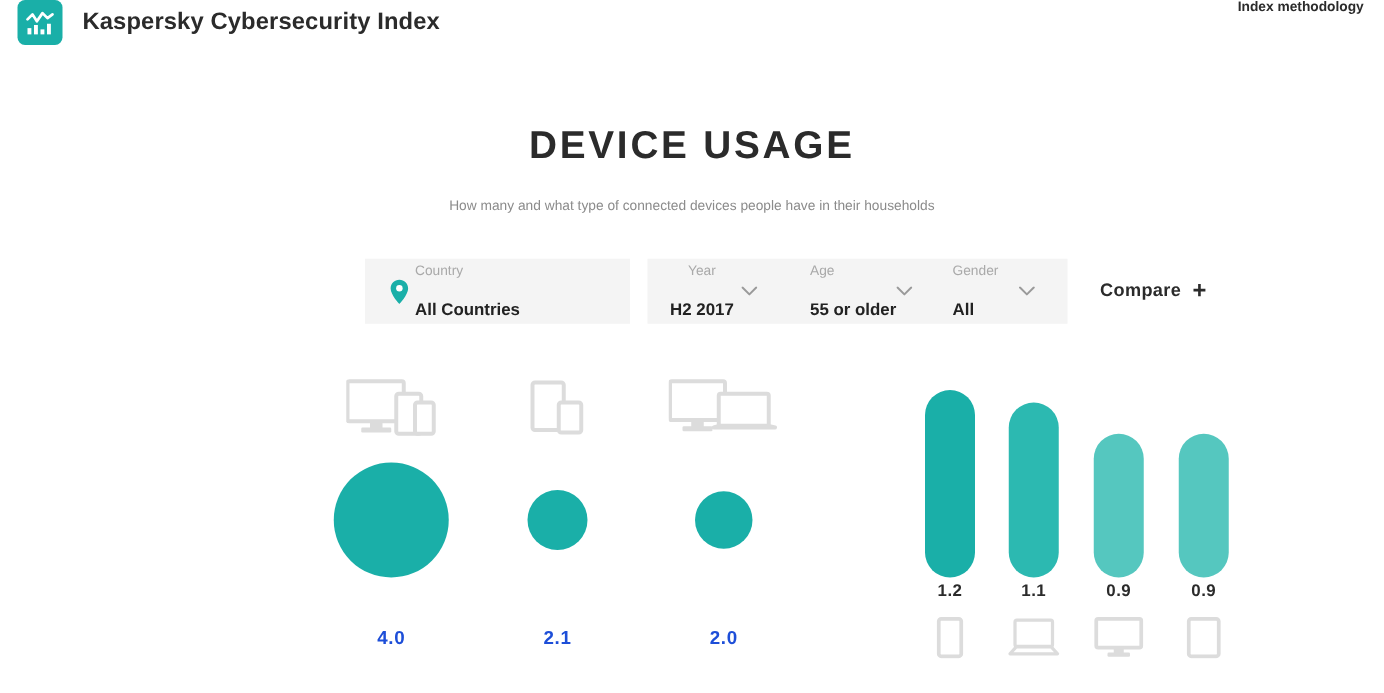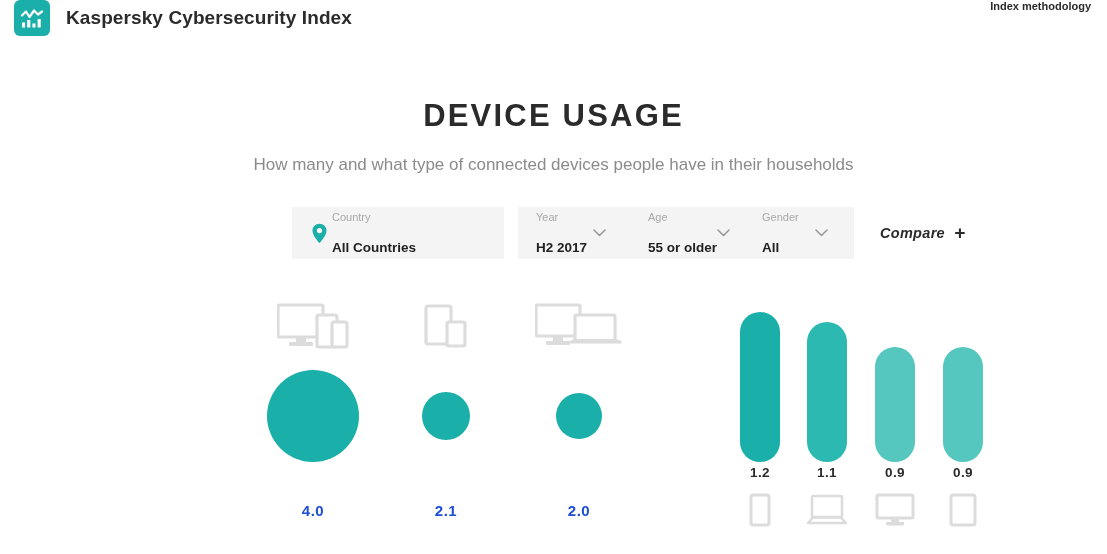--- a/index.html
+++ b/index.html
@@ -68,21 +68,21 @@
   .page-title {
     font-size: 31px;
     font-weight: bold;
     letter-spacing: 2.2px;
     color: #2b2b2b;
     margin: 0;
     line-height: 40px;
   }
   .page-subtitle {
     margin: 20px 0 0 0;
-    font-size: 17px;
+    font-size: 11px;
     color: #8b8b8b;
     font-weight: normal;
     line-height: 18px;
   }
 
   
   .filter-bar {
     position: absolute;
     top: 207px;
     left: 292px;
@@ -129,36 +129,35 @@
     line-height: 16px;
     white-space: nowrap;
   }
   .chev {
     margin-left: 16px;
     flex: 0 0 auto;
     display: flex;
     align-items: center;
     color: #9a9a9a;
   }
-  .filter-cell.year-cell   { width: 114px; padding-left: 18px; }
+  .filter-cell.year-cell   { width: 114px; padding-left: 18px; text-align: center; }
   .filter-cell.age-cell    { width: 114px; padding-left: 16px; }
   .filter-cell.gender-cell { width: 108px; padding-left: 16px; }
   .filter-cell.year-cell .chev   { margin-left: 6px; }
   .filter-cell.age-cell .chev    { margin-left: 0px; }
   .filter-cell.gender-cell .chev { margin-left: 16px; }
 
   .compare-btn {
     display: flex;
     align-items: center;
     gap: 9px;
     margin-left: 22px;
     height: 52px;
     padding: 0 4px;
     cursor: pointer;
-    font-style: italic;
   }
   .compare-label {
     font-size: 14.5px;
     font-weight: bold;
     color: #2b2b2b;
     letter-spacing: 0.3px;
   }
   .compare-plus {
     font-size: 19px;
     font-weight: bold;

